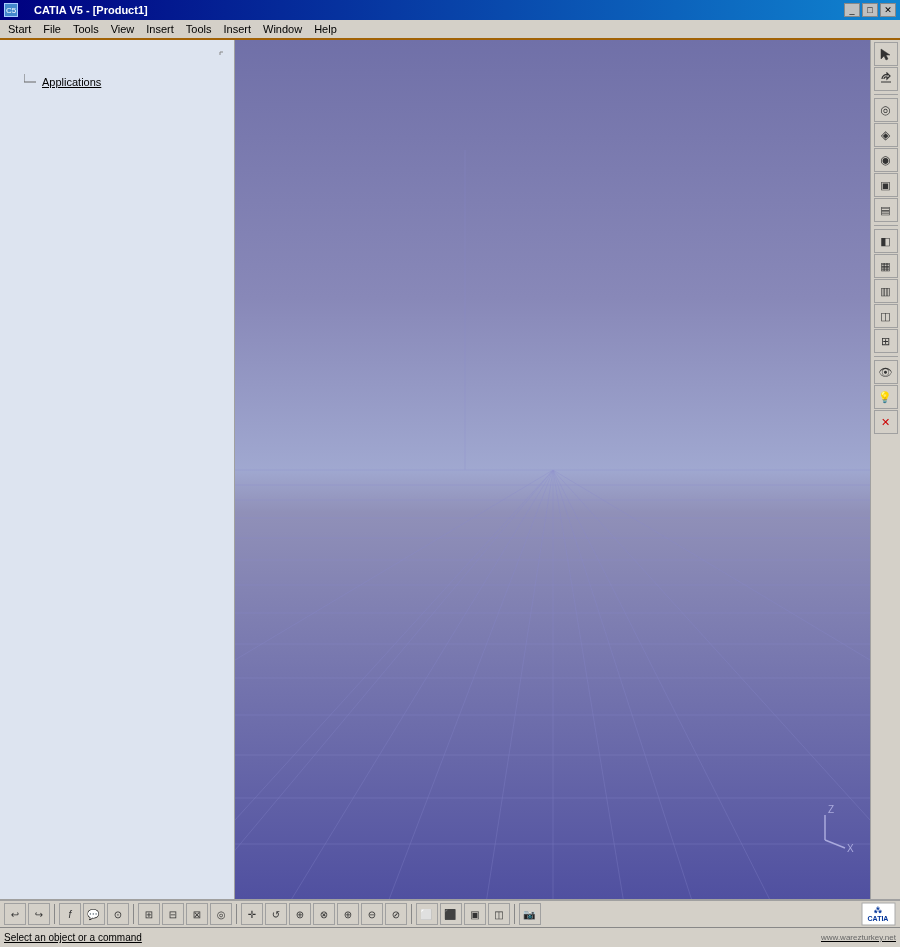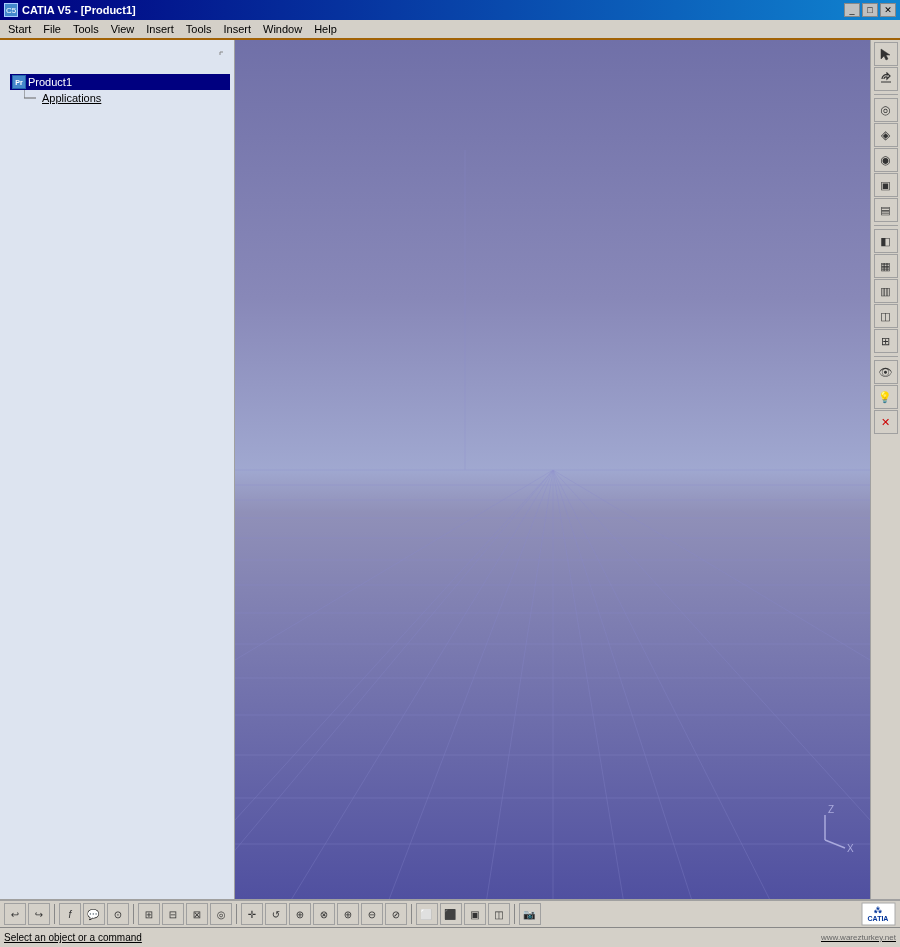--- a/index.html
+++ b/index.html
@@ -12,21 +12,21 @@
       height: 20px;
       display: flex;
       align-items: center;
       justify-content: space-between;
       padding: 0 4px;
       user-select: none;
     }
     .title-bar-left {
       display: flex;
       align-items: center;
-      gap: 4px;
+      gap: 16px;
     }
     .title-bar-icon {
       width: 14px;
       height: 14px;
       background: #4488cc;
       border: 1px solid #aaccff;
       display: flex; align-items: center; justify-content: center;
       font-size: 8px; color: white;
     }
     .title-bar-text { font-size: 11px; font-weight: bold; text-align: right; }
@@ -208,24 +208,20 @@
 
 <div class="main-container">
 
   <div class="left-panel">
 
     <svg width="235" height="30" style="position:absolute;top:10px;left:10px;pointer-events:none;">
       <path d="M 210 5 L 210 2 L 213 2" stroke="#888" stroke-width="1" fill="none"></path>
     </svg>
     <div style="margin-top: 30px; margin-left: 6px; position:relative;">
 
-      <div class="tree-item selected">
-        <div class="tree-icon tree-icon-product">Pr</div>
-        <span>Product1</span>
-      </div>
 
       <div class="tree-child">
         <div style="display:flex;align-items:center;text-decoration:underline;">
           <svg width="14" height="16" style="margin-right:2px;">
             <line x1="0" y1="0" x2="0" y2="8" stroke="#666" stroke-width="1"></line>
             <line x1="0" y1="8" x2="12" y2="8" stroke="#666" stroke-width="1"></line>
           </svg>
           <div class="tree-item">
             <span>Applications</span>
           </div>

